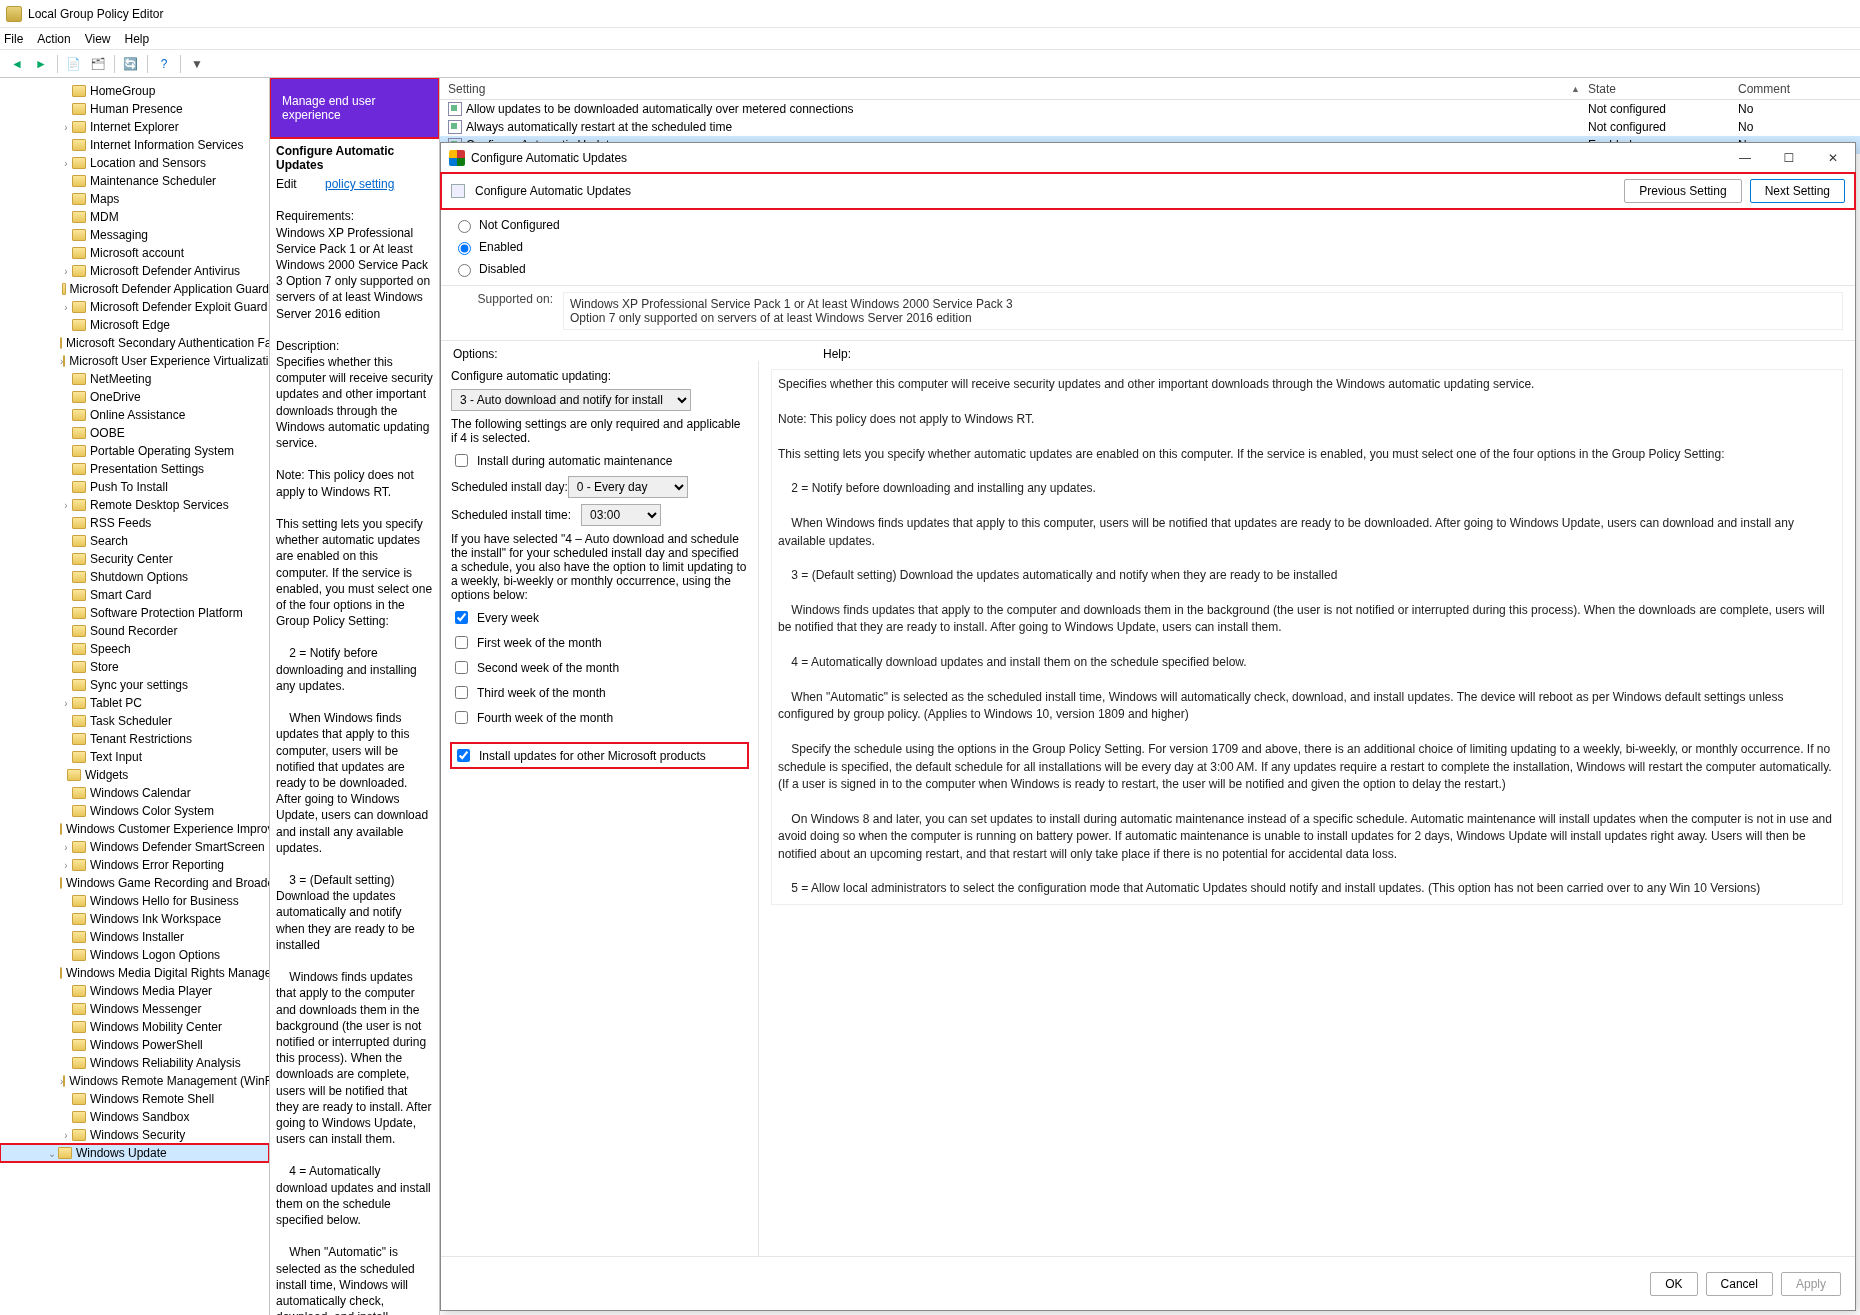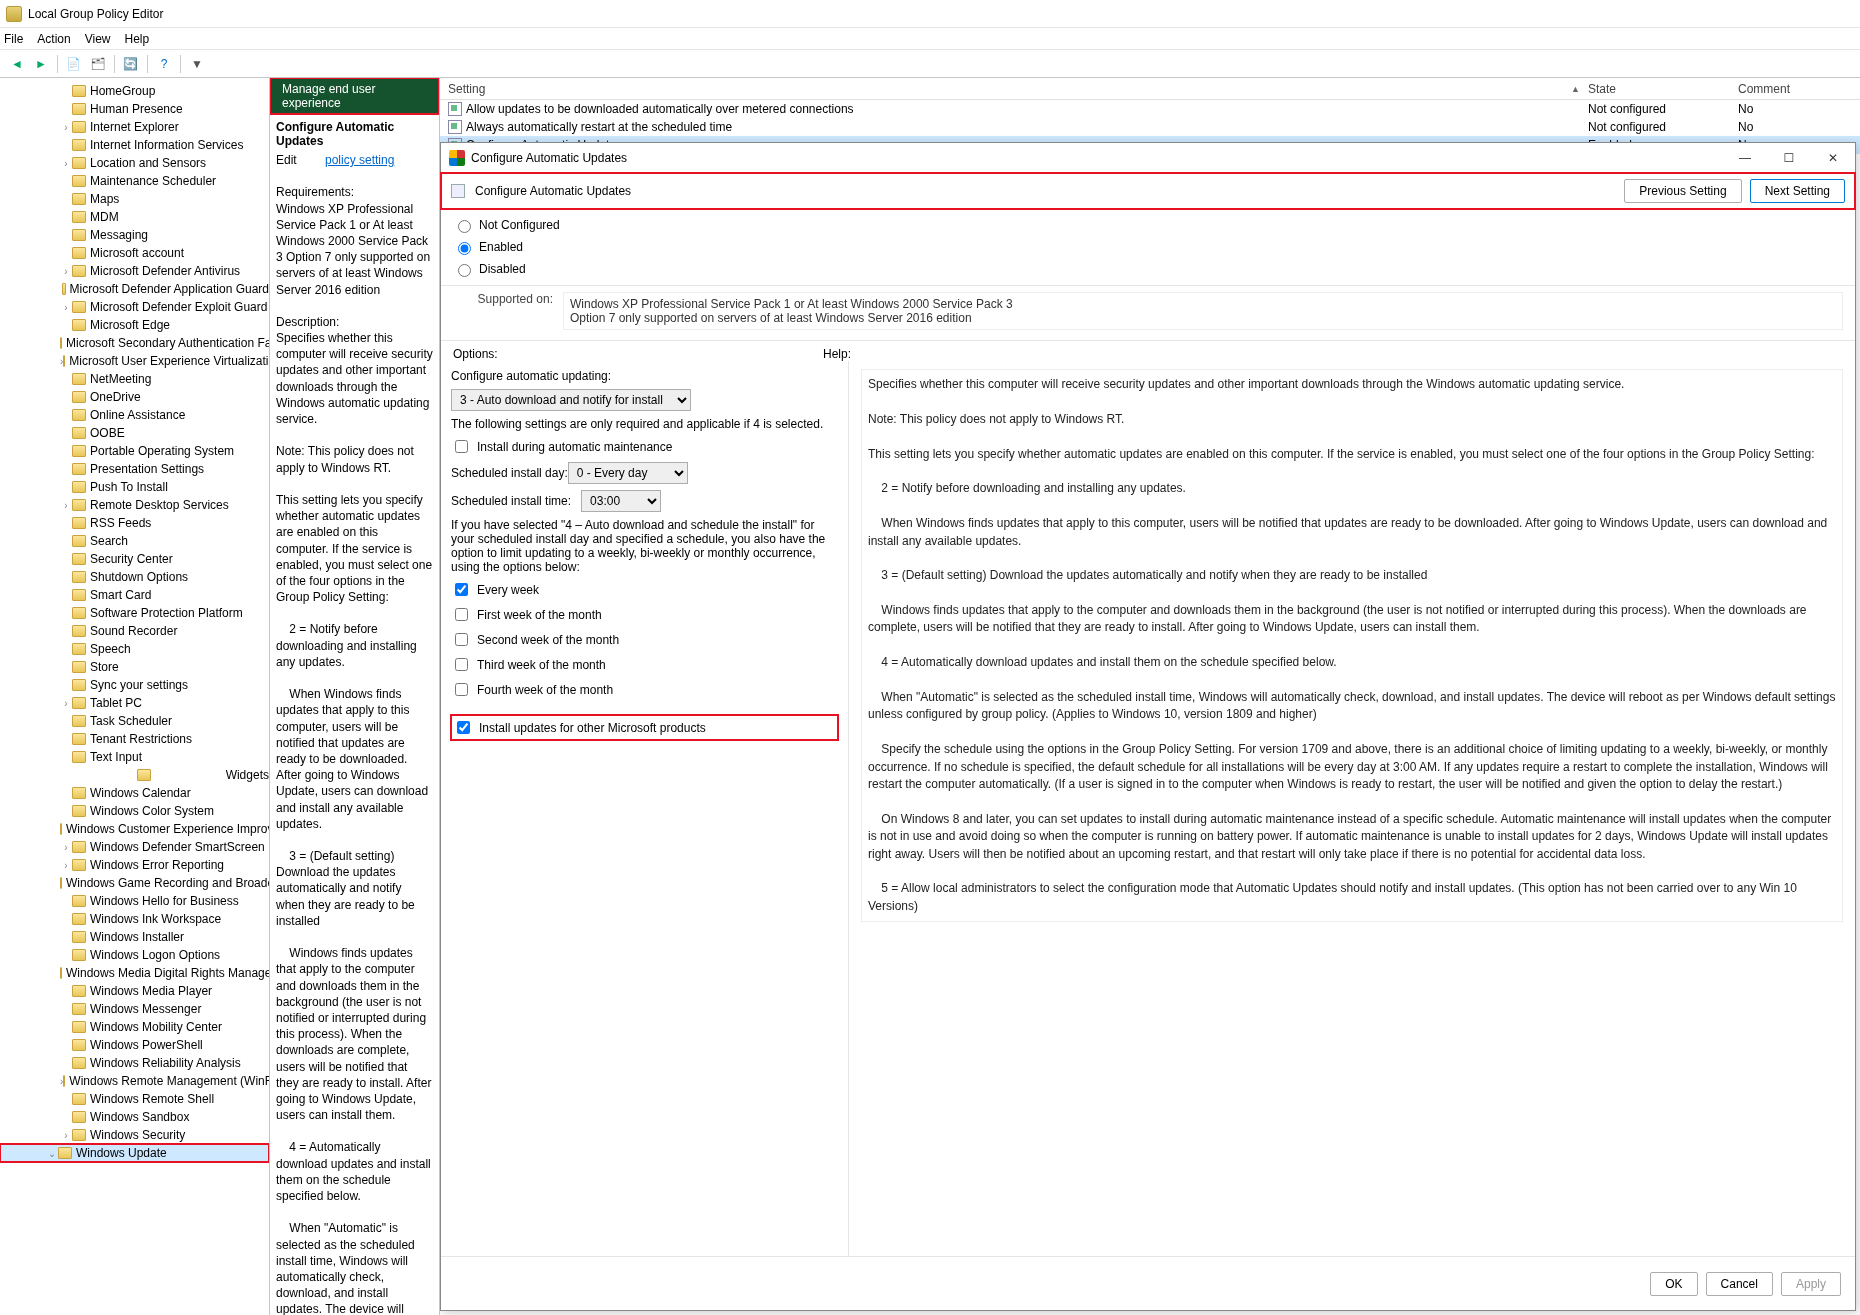--- a/index.html
+++ b/index.html
@@ -14,21 +14,21 @@
 .sep { width:1px; height:18px; background:#ccc; margin:0 3px; }
 
 .main { display:flex; height:calc(100vh - 78px); }
 .tree { width:270px; border-right:1px solid #c5c5c5; overflow-y:auto; overflow-x:hidden; padding-top:4px; }
 .tree .row { display:flex; align-items:center; height:18px; padding-left:16px; white-space:nowrap; }
 .tree .row.sel { background:#cde8ff; }
 .tree .exp { width:12px; display:inline-flex; justify-content:center; color:#888; font-size:10px; }
 .tree .folder-icon { width:14px; height:12px; display:inline-block; margin-right:4px; background:linear-gradient(#fbe69a,#e8c65a); border:1px solid #caa23f; border-radius:1px; }
 
 .middle { width:170px; border-right:1px solid #c5c5c5; overflow-y:auto; padding:0; font-size:11px; }
-.middle .hdr { display:flex; align-items:center; padding:4px 6px; background:#14532d; color:#fff; font-size:12px; }
+.middle .hdr { display:flex; align-items:center; padding:16px 6px; background:#6d28d9; color:#fff; font-size:12px; }
 .middle .hdr .folder-icon { margin-right:6px; }
 .middle .subhdr { padding:6px 6px 4px 6px; font-weight:bold; }
 .middle a { color:#0066cc; text-decoration:underline;padding-left:25px; }
 .middle .body { padding:0 6px 10px 6px; line-height:1.35; }
 
 .right { flex:1; display:flex; flex-direction:column; overflow:hidden; position:relative; }
 .list-head { display:flex; align-items:center; height:22px; border-bottom:1px solid #e0e0e0; background:#fff; }
 .list-head .col { padding-left:8px; color:#444; }
 .col-setting { flex:1; }
 .col-state { width:150px; }
@@ -52,21 +52,21 @@
 .dlg-state { display:flex; align-items:flex-start; padding:8px 12px; gap:24px; border-bottom:1px solid #e5e5e5; }
 .radio-stack { display:flex; flex-direction:column; gap:6px; }
 .radio-stack label { display:flex; align-items:center; gap:5px; }
 .comment-box { flex:1; }
 .comment-field { width:100%; height:54px; border:1px solid #ccc; resize:none; }
 .supported { display:flex; padding:6px 12px 10px 12px; gap:10px; border-bottom:1px solid #e5e5e5; }
 .supported .lbl { width:100px; text-align:right; color:#444; }
 .supported .txt { flex:1; border:1px solid #eee; padding:4px 6px; color:#333; }
 
 .split { flex:1; display:flex; overflow:hidden; }
-.options { width:408px; border-right:1px solid #e5e5e5; padding:8px 10px; overflow-y:auto; display:flex; flex-direction:column; gap:6px; }
+.options { width:318px; border-right:1px solid #e5e5e5; padding:8px 10px; overflow-y:auto; display:flex; flex-direction:column; gap:6px; }
 .help { flex:1; padding:8px 12px; overflow-y:auto; line-height:1.45; color:#222; }
 .options select, .options input[type=text] { border:1px solid #adadad; padding:2px 4px; }
 .chk { display:flex; align-items:center; gap:6px; }
 .footer { height:54px; display:flex; align-items:center; justify-content:flex-end; gap:8px; padding-right:14px; border-top:1px solid #e5e5e5; }
 
 
 .redbox { outline:2px solid #e81123; outline-offset:-1px; }
 
 
 .sort-up { font-size:9px; color:#666; margin-left:auto; margin-right:auto; }
@@ -285,21 +285,21 @@
       <div class="row" style="padding-left: 60px;">
         <span class="exp"></span>
         <span class="folder-icon"></span>
         <span>Tenant Restrictions</span>
       </div>
       <div class="row" style="padding-left: 60px;">
         <span class="exp"></span>
         <span class="folder-icon"></span>
         <span>Text Input</span>
       </div>
-      <div class="row" style="padding-left: 55px; justify-content: space-between;">
+      <div class="row" style="padding-left: 55px;">
         <span class="exp"></span>
         <span class="folder-icon"></span>
         <span>Widgets</span>
       </div>
       <div class="row" style="padding-left: 60px;">
         <span class="exp"></span>
         <span class="folder-icon"></span>
         <span>Windows Calendar</span>
       </div>
       <div class="row" style="padding-left: 60px;">

